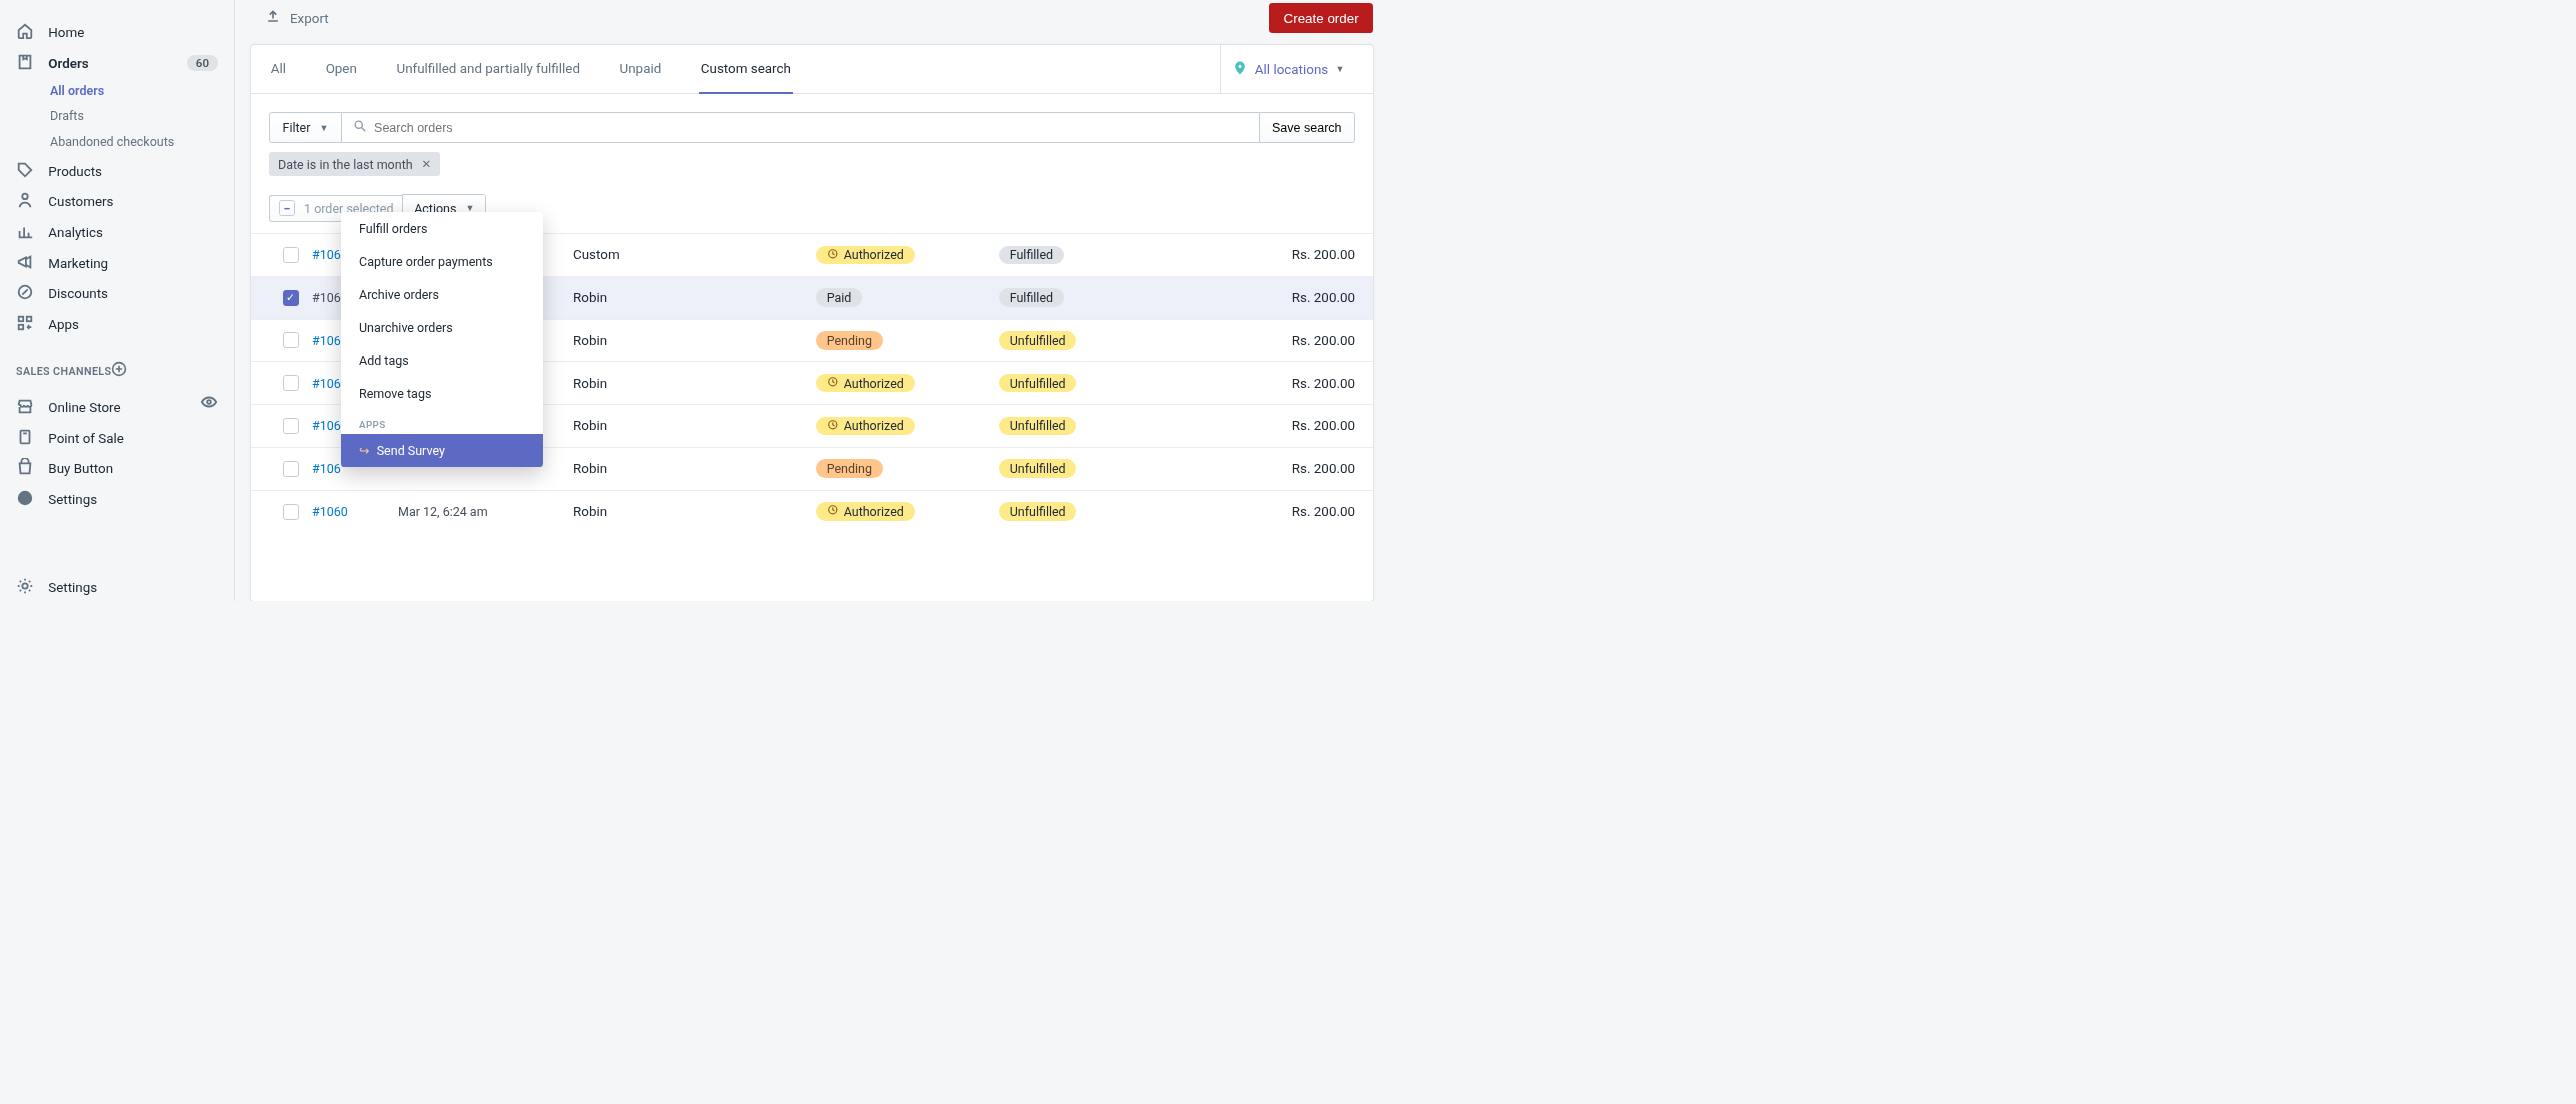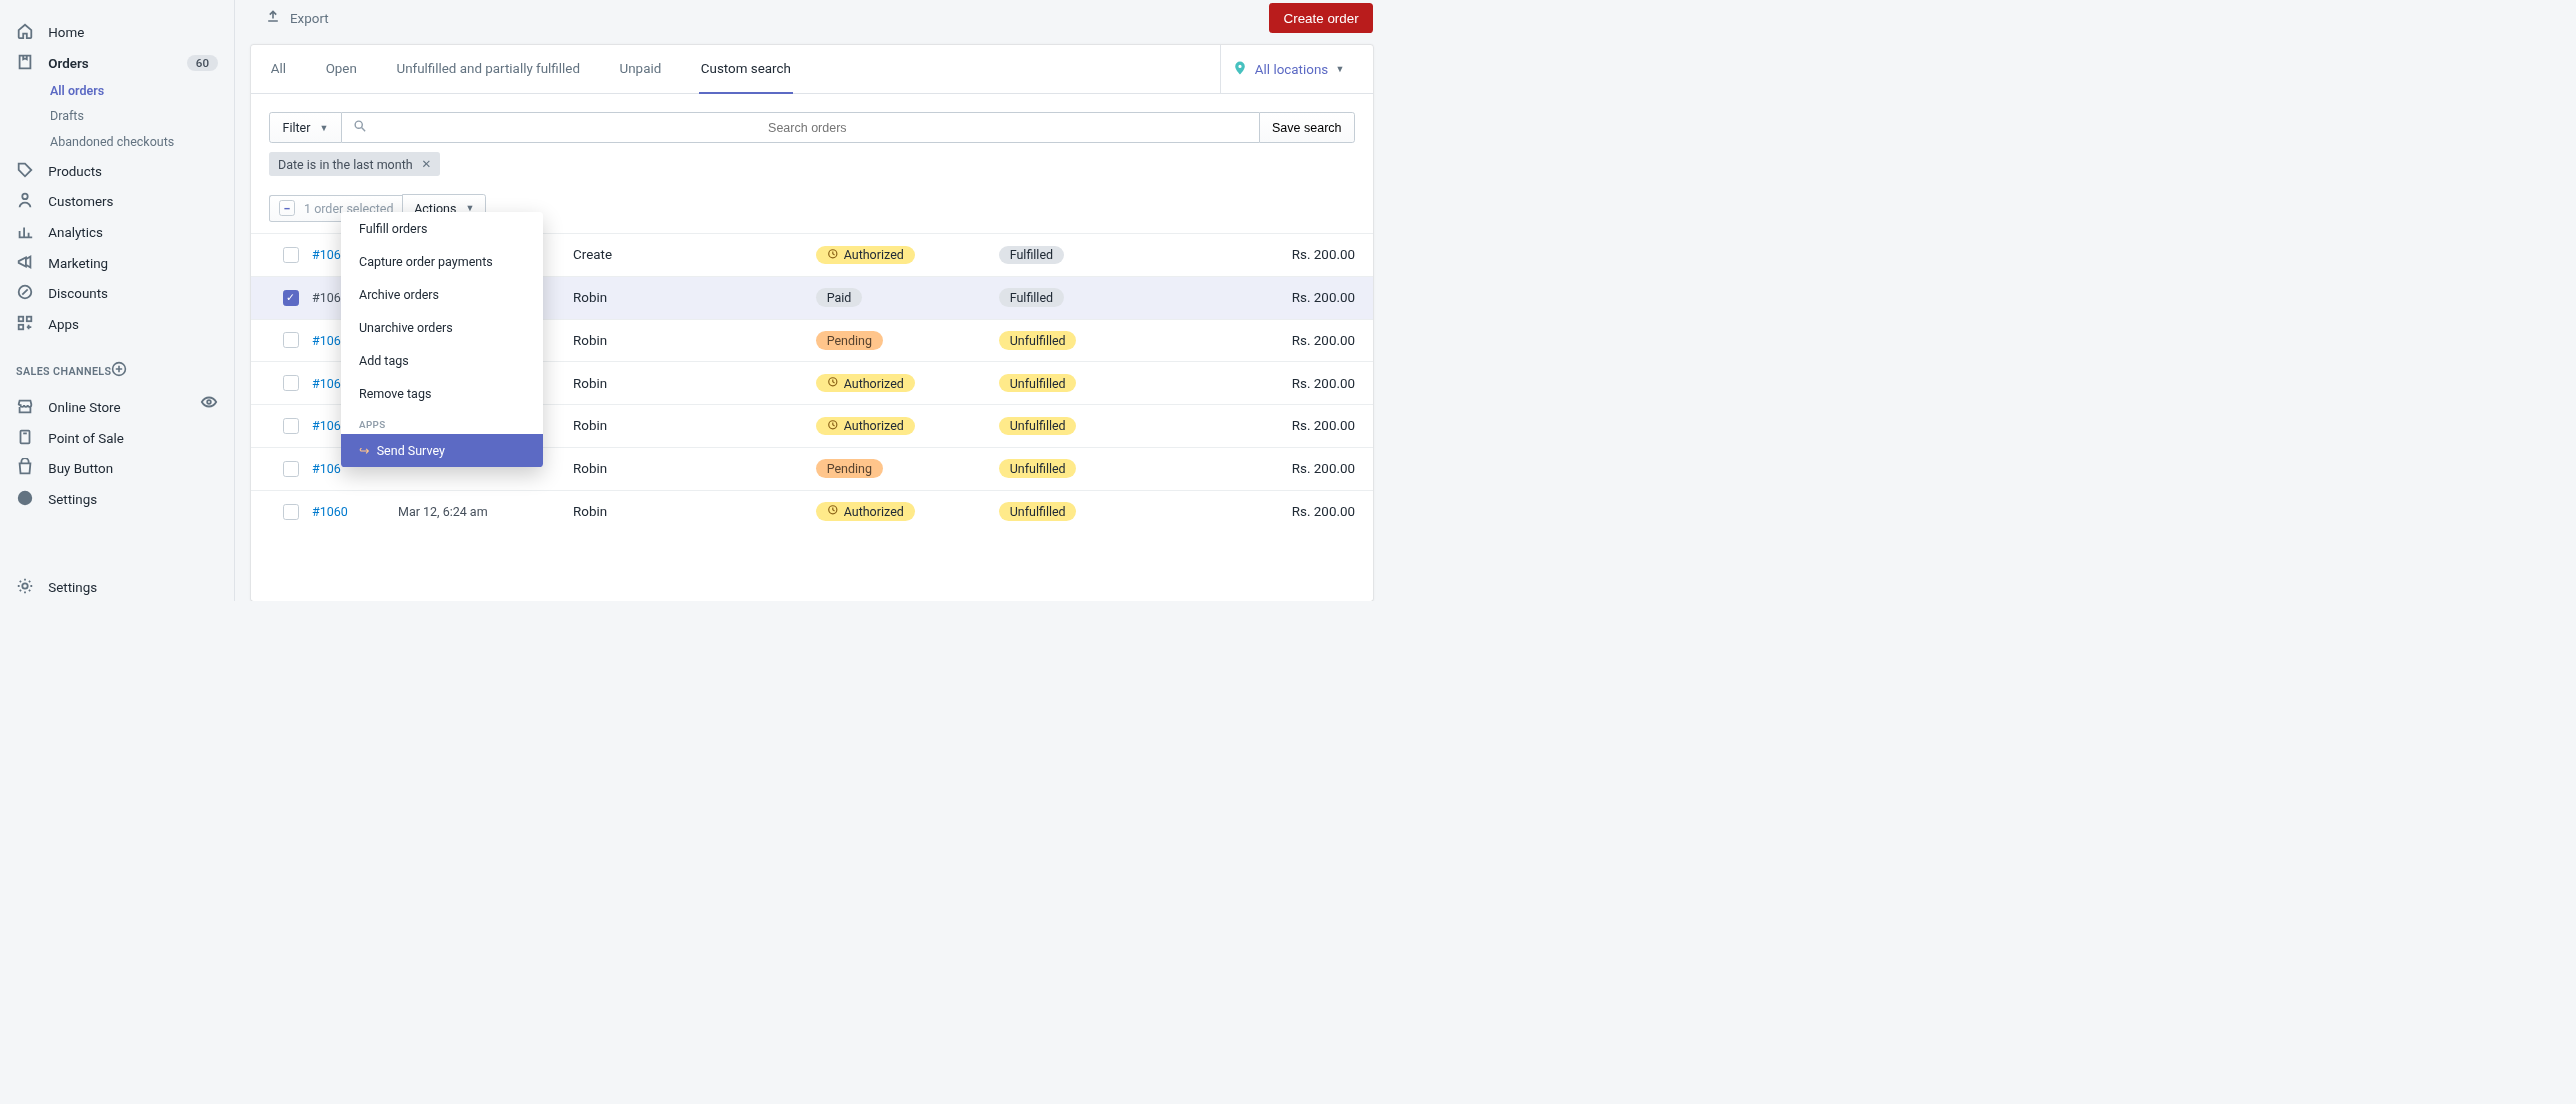--- a/index.html
+++ b/index.html
@@ -179,21 +179,20 @@
     align-items: center;
     padding: 0 10.7px;
   }
   .search-wrap input {
     border: none;
     outline: none;
     font-size: 12.5px;
     flex: 1;
     padding: 7.2px;
     color: #c2410c;
-    text-align: center;
   }
   .search-icon-glyph { color: #919eab; font-size: 13.4px; }
   .save-search-btn {
     border: 0.9px solid #c4cdd5;
     background: linear-gradient(#fff,#f9fafb);
     border-radius: 0 2.7px 2.7px 0;
     padding: 7.2px 12.5px;
     font-size: 12.5px;
     cursor: pointer;
   }
@@ -574,21 +573,21 @@
             <span>Send Survey</span>
           </div>
         </div>
 
       <div class="order-row">
             <div class="col-check">
               <div class="checkbox"></div>
             </div>
             <div class="col-order">#106</div>
             <div class="col-date"></div>
-            <div class="col-customer">Create</div>
+            <div class="col-customer">Custom</div>
             <div class="col-payment"><span class="badge-pill badge-authorized"><span class="clock-glyph"><svg width="11.6" height="11.6" viewBox="0 0 20 20" fill="none" stroke="#8a6116" stroke-width="2">
                     <circle cx="10" cy="10" r="7"></circle>
                     <path d="M10 6v4l3 2"></path>
                   </svg></span>Authorized</span></div>
             <div class="col-fulfill"><span class="badge-pill badge-fulfilled">Fulfilled</span></div>
             <div class="col-total">Rs. 200.00</div>
           </div>
           <div class="order-row selected">
             <div class="col-check">
               <div class="checkbox checked"></div>

